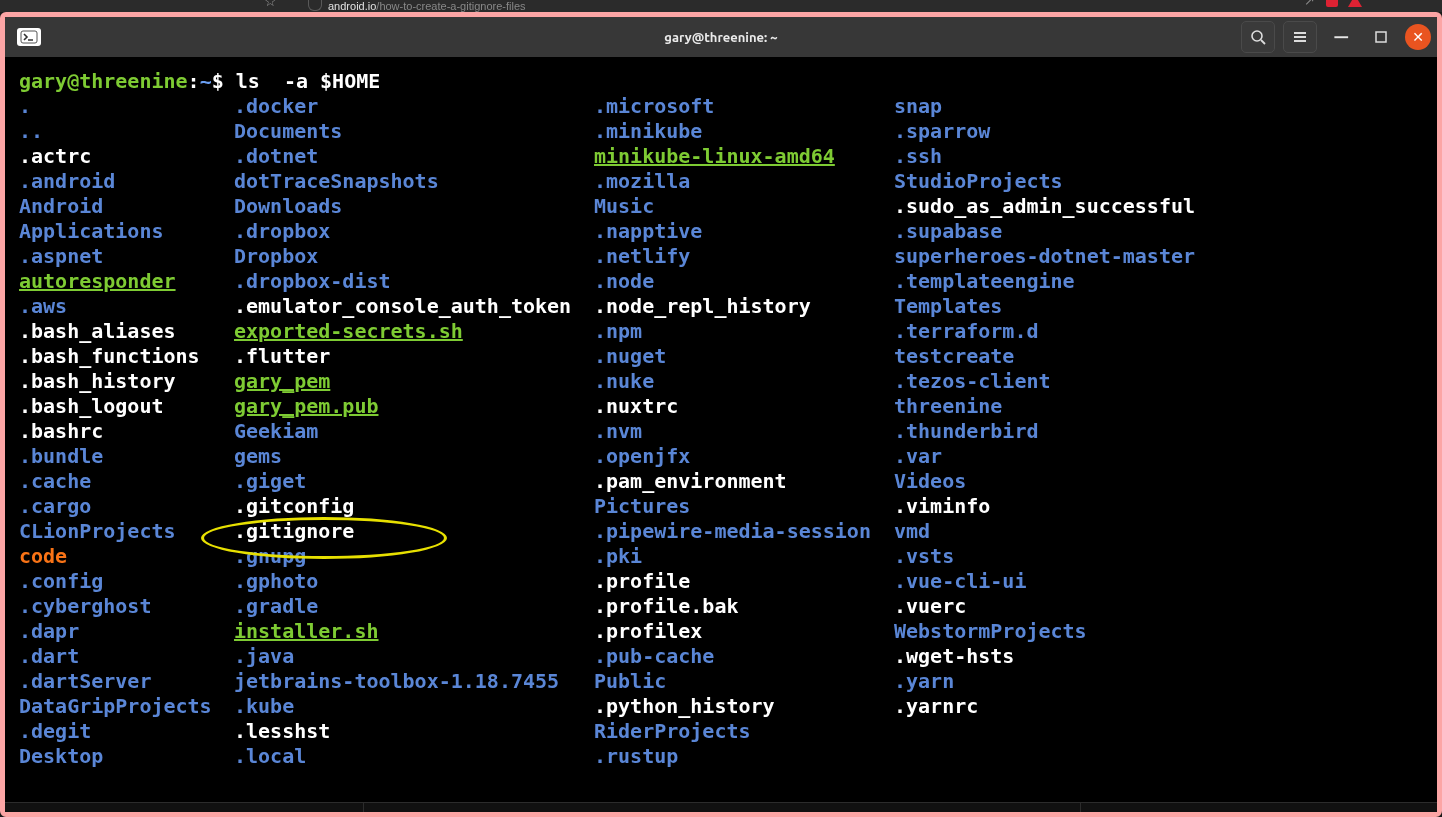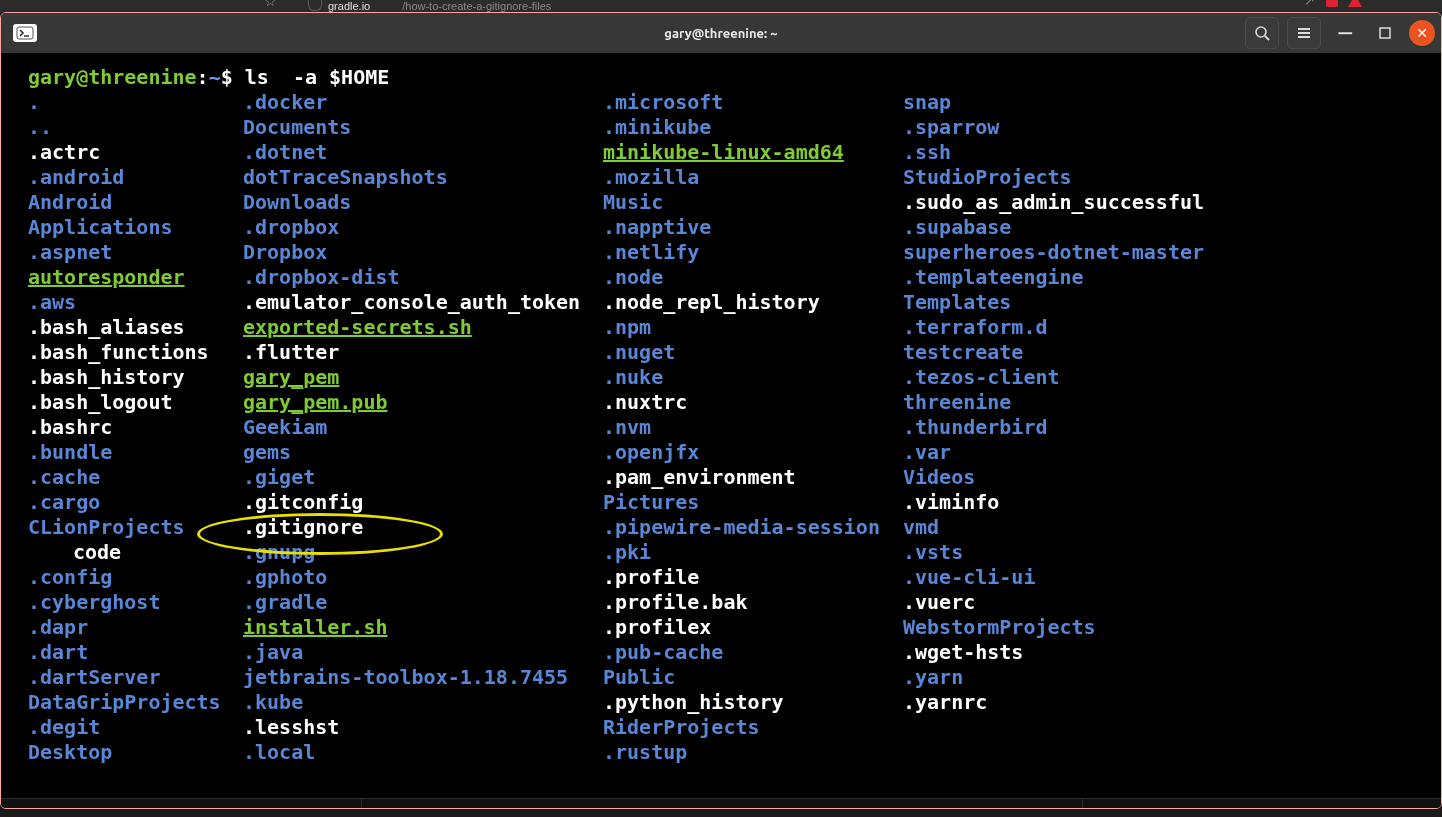--- a/index.html
+++ b/index.html
@@ -26,40 +26,40 @@
   }
   .browser-bar .shield-ico {
     position: absolute;
     left: 308px; top: -4px;
     width: 12px; height: 14px;
     border: 1px solid #888; border-top: none;
     border-radius: 0 0 6px 6px;
     opacity: .5;
   }
   .browser-bar .url-host { color: #e0e0e0; margin-left: 68px;}
-  .browser-bar .url-path { color: #888; padding-left: 32px;}
+  .browser-bar .url-path { color: #888;}
   .browser-bar .right-icons {
     position: absolute; right: 80px; top: -5px; display: flex; gap: 10px; align-items: center;
   }
   .ri { width: 12px; height: 12px; }
   .ri.red { background: #d23; border-radius: 2px;}
   .ri.tri {
     width: 0; height: 0;
     border-left: 7px solid transparent;
     border-right: 7px solid transparent;
     border-bottom: 12px solid #d23;
   }
   .ri.arrow { color:#888; font-size:13px;}
 
   .window {
     position: relative;
     margin-top: 0;
     height: 795px;
     background: #000;
-    border: 1px solid #fca5a5;
+    border: 5px solid #fca5a5;
     border-radius: 6px;
     overflow: hidden;
   }
 
   .titlebar {
     height: 40px;
     background: #373737;
     display: flex;
     align-items: center;
     position: relative;
@@ -108,21 +108,21 @@
     border: none;
     color:#fff;
     font-weight: bold;
     font-size: 14px;
   }
 
   .terminal-body {
     position: absolute;
     top: 40px; left: 0; right: 0; bottom: 0;
     background: #000;
-    padding: 12px 0 0 13px;
+    padding: 12px 0 0 0;
     color: #fff;
     font-family: "DejaVu Sans Mono","Liberation Mono", monospace;
     font-size: 20px;
     line-height: 25px;
     font-weight: 600;
   }
 
   .prompt-line, .listing, .prompt-line2 {
     padding-left: 14px;
     white-space: pre;
@@ -138,21 +138,21 @@
     grid-template-columns: 215px 360px 300px auto;
     column-gap: 0;
     row-gap: 0;
   }
   .entry {
     font-weight: 700;
   }
   .dir    { color: #5a86d6; }
   .file   { color: #ffffff; }
   .exec   { color: #7ecb33; text-decoration: underline; }
-  .link   { color: #ffffff; margin-left: 45px; }
+  .link   { color: #f97316; }
 
   .annot-ellipse {
     position: absolute;
     border: 3px solid #e7e000;
     border-radius: 50%;
     pointer-events: none;
   }
 
   .cursor-block {
     display: inline-block;
@@ -176,21 +176,21 @@
   .scrollbar-hint .seg:first-child{ width:25%; border-right:1px solid #2c2c2c;}
   .scrollbar-hint .seg:nth-child(2){ width:50%; border-right:1px solid #2c2c2c;}
   .scrollbar-hint .seg:last-child{ flex:1;}
 </style>
 </head>
 <body>
 
 <div class="browser-bar">
   <span style="position:absolute; left:264px; top:-5px; color:#999; font-size:14px;">☆</span>
   <span class="shield-ico"></span>
-  <span class="url-host">gradle.io</span>
+  <span class="url-host">android.io</span>
     <span class="url-path">/how-to-create-a-gitignore-files</span>
   <div class="right-icons">
     <span class="ri arrow">↗</span>
     <span class="ri red"></span>
     <span class="ri tri"></span>
   </div>
 </div>
 
 <div class="window">
 

